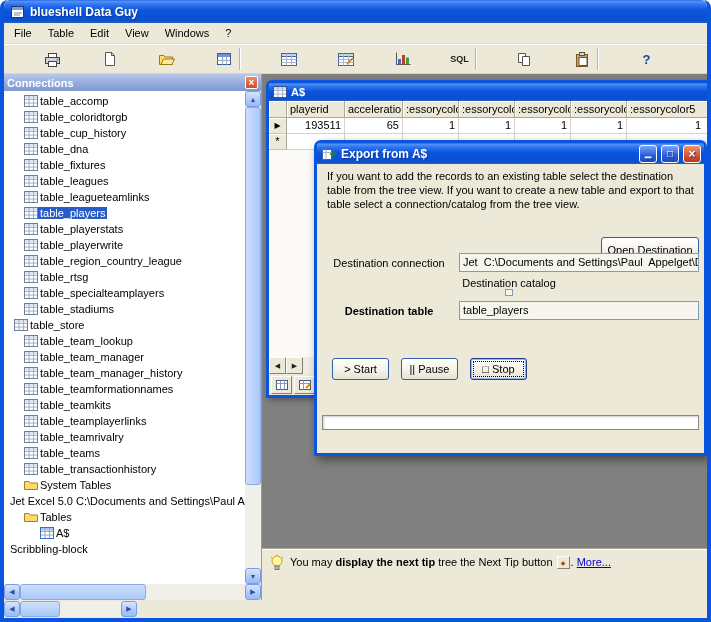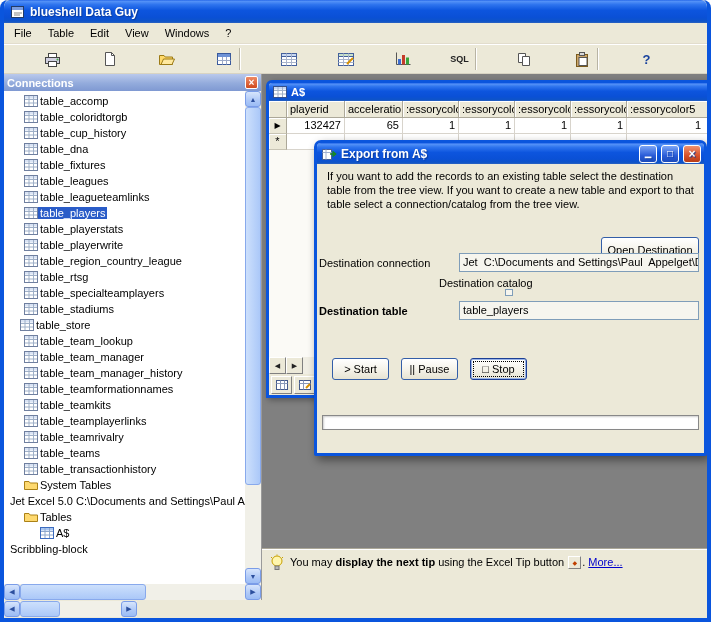--- a/index.html
+++ b/index.html
@@ -135,21 +135,21 @@
   .dlg-body { position:relative; height:289px; }
   .dlg-instr { position:absolute; left:10px; top:5px; width:372px; line-height:14px; }
   .xp-btn {
     font-family:"Liberation Sans", sans-serif; font-size:11px; color:#000; padding:0;
     background:linear-gradient(180deg,#fff,#f4f2e8 55%,#e6e3d2);
     border:1px solid #335ea8; border-radius:3px;
     display:flex; align-items:center; justify-content:center; cursor:default;
   }
   .open-dest { position:absolute; right:5px; top:49px; width:98px; height:26px;margin-top:24px; }
   .fld-row { position:absolute; left:2px; right:5px; height:19px; display:flex; align-items:center; }
-  .fld-label { width:140px; flex:none; text-align:left; }
+  .fld-label { width:140px; flex:none; text-align:center; }
   .bold { font-weight:bold; }
   .fld-input { flex:1; height:19px; background:#f6f5ee; border:1px solid #7f9db9; padding:2px 3px 0; white-space:pre; overflow:hidden; }
   .dlg-start { position:absolute; left:15px; top:194px; width:57px; height:22px; }
   .dlg-pause { position:absolute; left:84px; top:194px; width:57px; height:22px; }
   .dlg-stop  { position:absolute; left:153px; top:194px; width:57px; height:22px; }
   .focused { outline:1px dotted #000; outline-offset:-4px; border-color:#1c3f94; box-shadow:inset 0 0 0 1px #9ab4e8; }
   .progress { position:absolute; left:5px; right:5px; top:251px; height:15px; background:#fff;
     border:1px solid #888; box-shadow:inset 1px 1px 2px rgba(0,0,0,.2); }
 </style>
 </head>
@@ -415,21 +415,21 @@
             <div class="tree-item" style="padding-left: 20px;">
               <span class="tree-icon">
                 <svg width="14" height="12">
                   <rect x="0.5" y="0.5" width="13" height="11" fill="#fff" stroke="#6f7f9f"></rect>
                   <rect x="1" y="1" width="12" height="2.5" fill="#d9e3f4"></rect>
                   <path d="M5 1v10M9.5 1v10M1 4.5h12M1 8h12" stroke="#9fb0c8" fill="none"></path>
                 </svg>
               </span>
               <span class="tree-label">table_stadiums</span>
             </div>
-            <div class="tree-item" style="padding-left: 16px;">
+            <div class="tree-item" style="padding-left: 10px;">
               <span class="tree-icon">
                 <svg width="14" height="12">
                   <rect x="0.5" y="0.5" width="13" height="11" fill="#fff" stroke="#6f7f9f"></rect>
                   <rect x="1" y="1" width="12" height="2.5" fill="#d9e3f4"></rect>
                   <path d="M5 1v10M9.5 1v10M1 4.5h12M1 8h12" stroke="#9fb0c8" fill="none"></path>
                 </svg>
               </span>
               <span class="tree-label">table_store</span>
             </div>
             <div class="tree-item" style="padding-left: 20px;">
@@ -591,21 +591,21 @@
                 <div class="gh-cell" style="width: 58px;">playerid</div>
                 <div class="gh-cell" style="width: 58px;">acceleration</div>
                 <div class="gh-cell" style="width: 56px;">:essorycolor1</div>
                 <div class="gh-cell" style="width: 56px;">:essorycolor2</div>
                 <div class="gh-cell" style="width: 56px;">:essorycolor3</div>
                 <div class="gh-cell" style="width: 56px;">:essorycolor4</div>
                 <div class="gh-cell" style="width: 85px;">:essorycolor5</div>
               </div>
             <div class="grid-row" id="grid-row">
                 <div class="rowhdr">▶</div>
-                <div class="g-cell" style="width: 58px;">132427</div>
+                <div class="g-cell" style="width: 58px;">193511</div>
                 <div class="g-cell" style="width: 58px;">65</div>
                 <div class="g-cell" style="width: 56px;">1</div>
                 <div class="g-cell" style="width: 56px;">1</div>
                 <div class="g-cell" style="width: 56px;">1</div>
                 <div class="g-cell" style="width: 56px;">1</div>
                 <div class="g-cell" style="width: 85px; padding-right: 10px;">1</div>
               </div>
             <div class="grid-row" id="grid-newrow">
                 <div class="rowhdr" style="font-size: 11px;">*</div>
                 <div class="g-cell" style="width: 58px;"></div>
@@ -647,21 +647,21 @@
       </div>
 
       <div class="tipbar">
         <span style="display:inline-flex">
             <svg width="14" height="17">
               <circle cx="7" cy="7" r="5" fill="#fff6ae" stroke="#c8a000"></circle>
               <rect x="5" y="12" width="4" height="3.5" fill="#b8b8b8" stroke="#777"></rect>
               <path d="M7 0.5v1M1 3l1 1M13 3l-1 1" stroke="#c8a000"></path>
             </svg>
           </span>
-        <span class="tip-text"><span>You may </span><b>display the next tip</b><span> using the Excel Tip button </span><span class="tip-btn-icon">◆</span><span>.</span> <a class="more-link">More...</a></span>
+        <span class="tip-text"><span>You may </span><b>display the next tip</b><span> tree the Next Tip button </span><span class="tip-btn-icon">◆</span><span>.</span> <a class="more-link">More...</a></span>
       </div>
       <div class="mdi-footer"></div>
     </div>
   </div>
 
   <div class="bottom-strip">
     <div class="hscroll main-h">
       <span class="sb-btn">◀</span>
       <div class="htrack">
           <div class="hthumb"></div>

